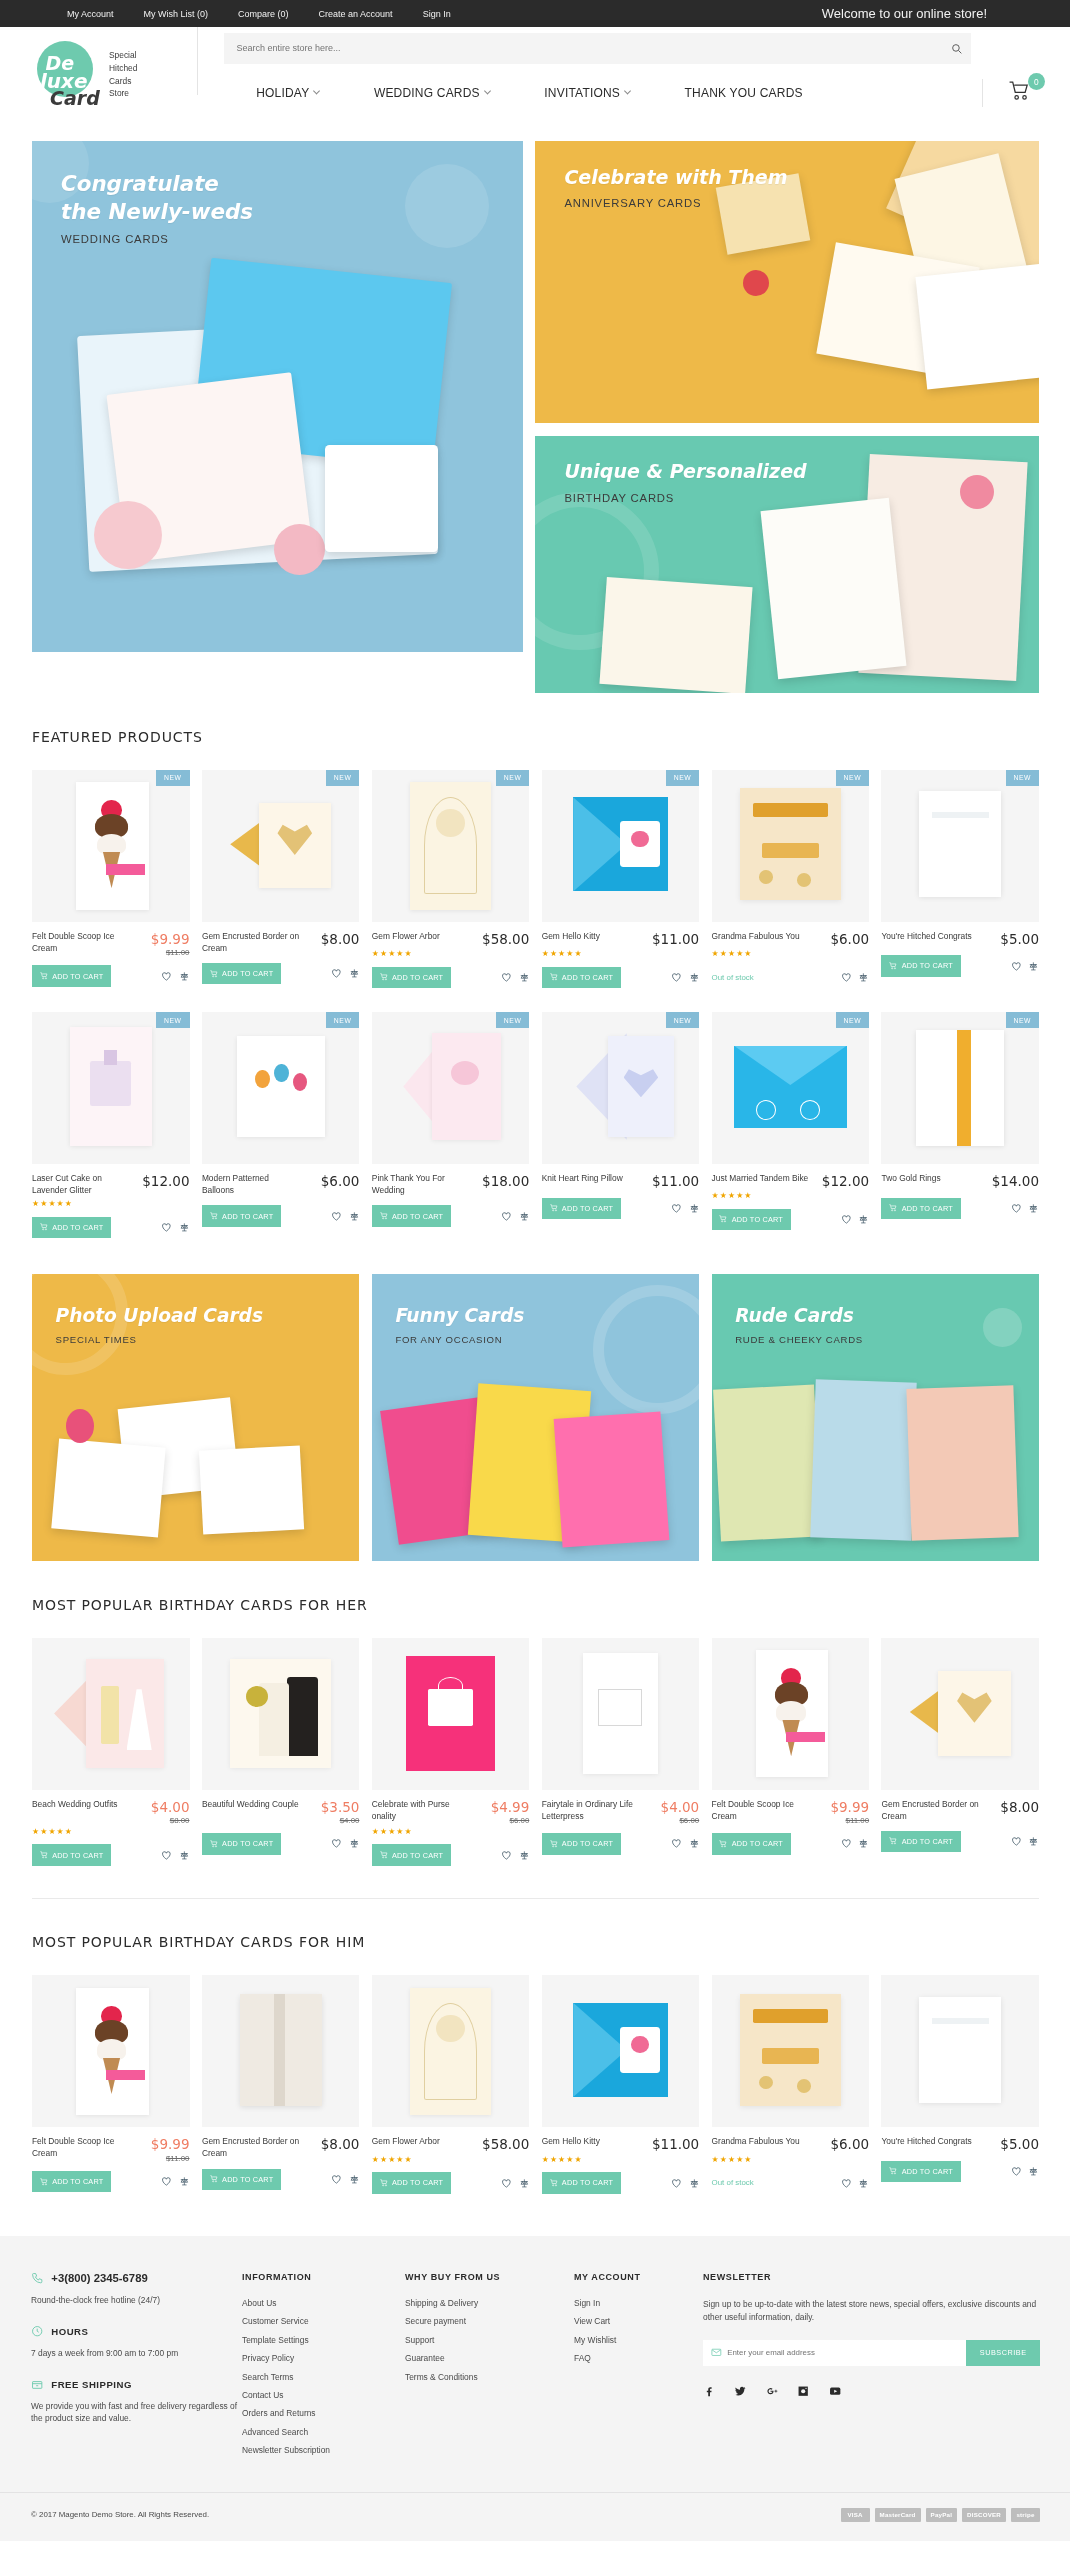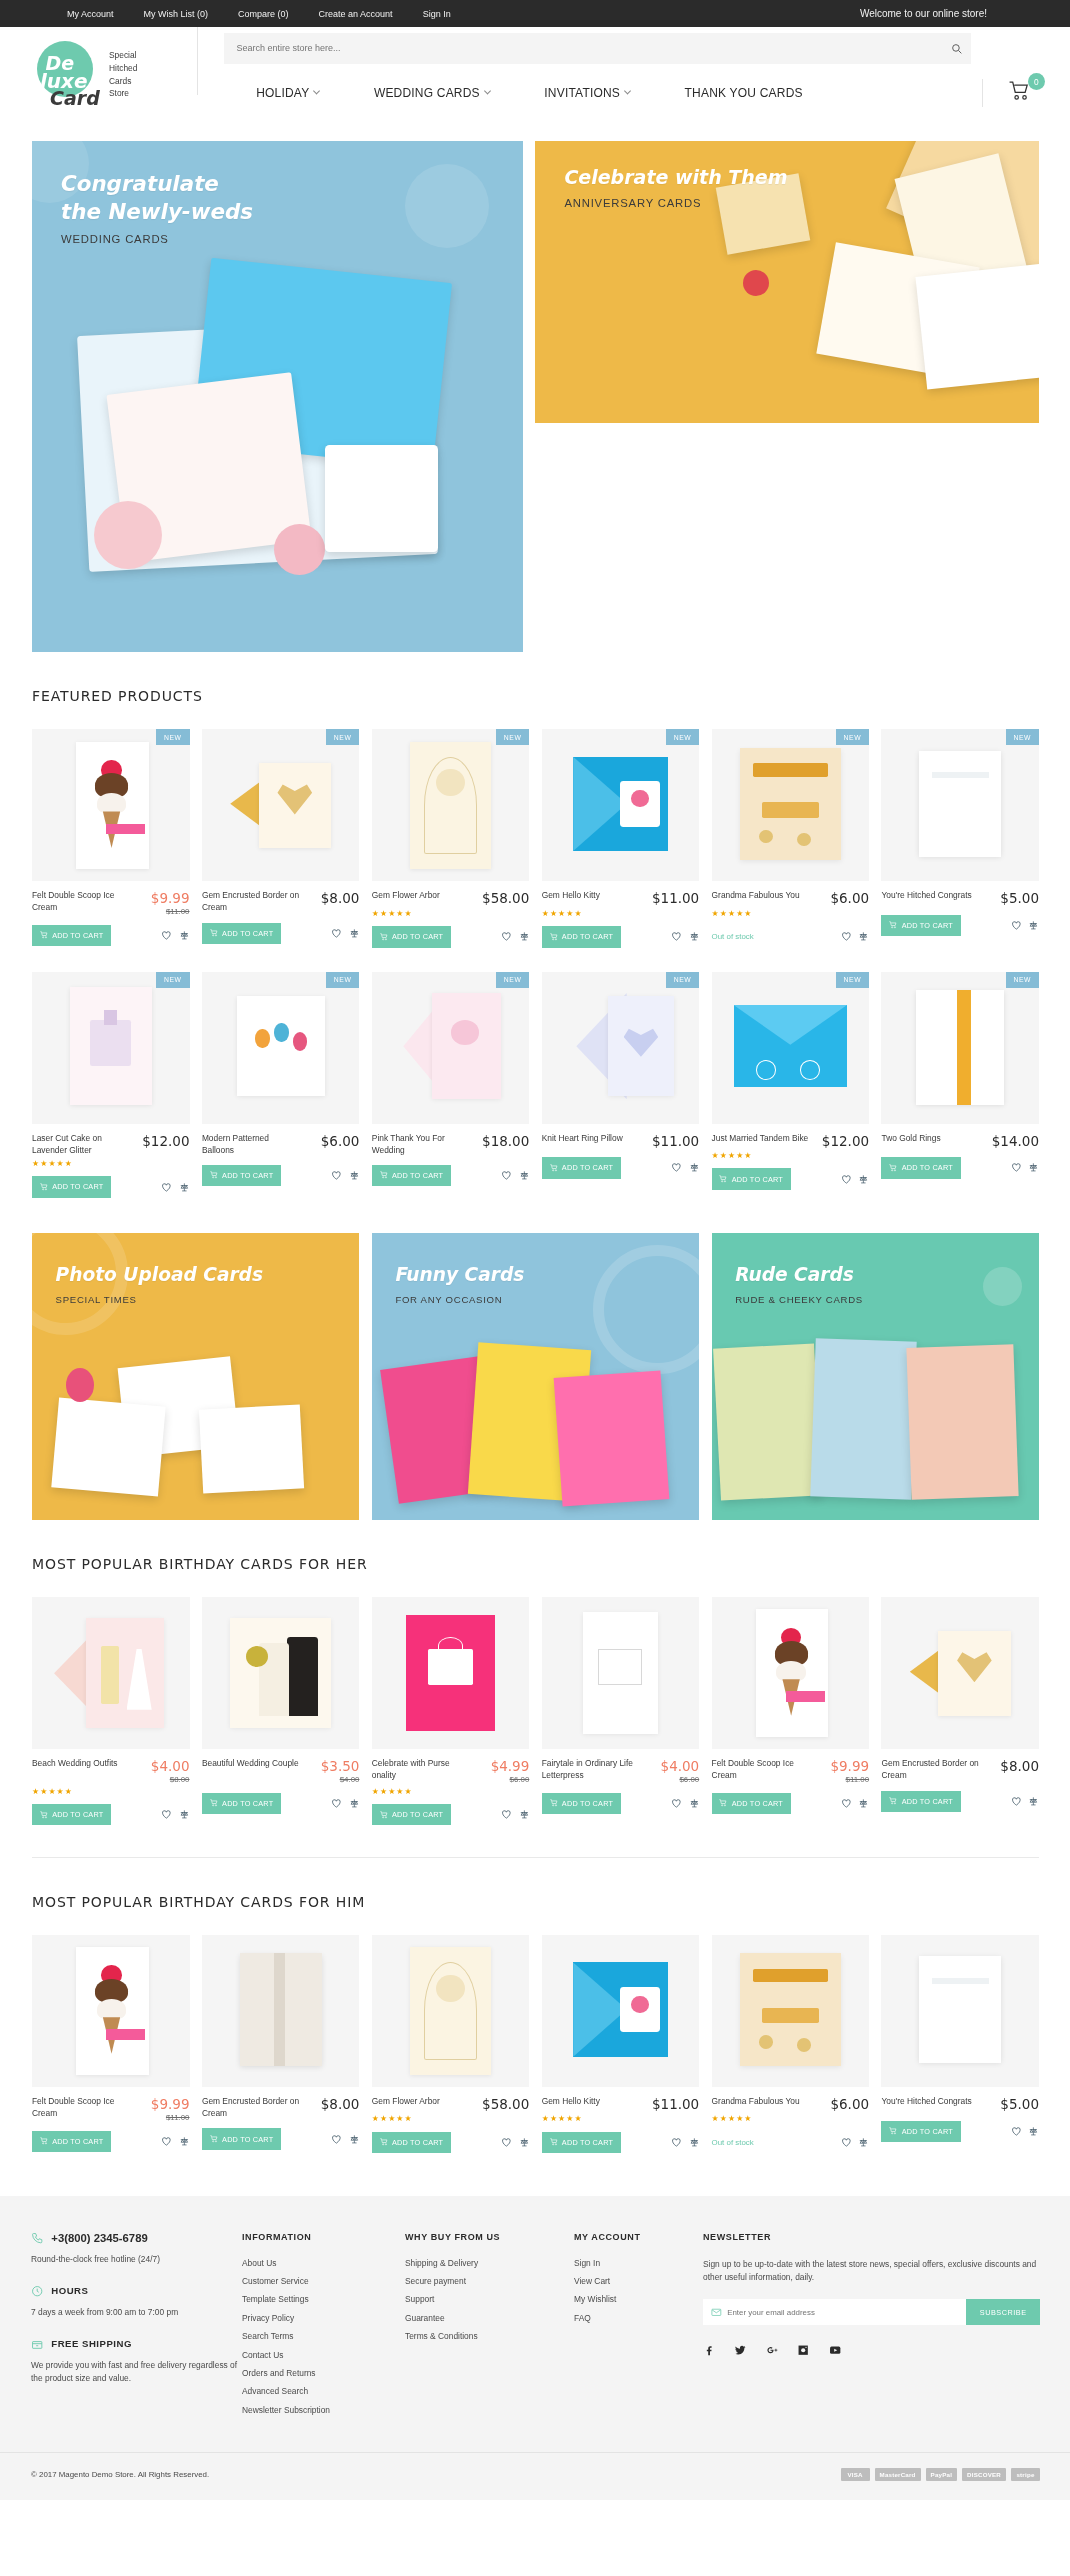--- a/index.html
+++ b/index.html
@@ -13,21 +13,21 @@
   .wrap { width: 1007px; margin: 0 auto; }
 
   
   .topbar { background: #2b2b2b; height: 27px; display: flex; align-items: center; }
   .topbar-inner { width: 1007px; margin: 0 auto; display: flex; align-items: center; }
   .topbar a {
     color: #f2f2f2; font-size: 9px; text-decoration: none;
     margin-right: 30px; white-space: nowrap;
   }
   .topbar a:first-child { margin-left: 35px; }
-  .topbar .welcome { margin-left: auto; color: #f2f2f2; font-size: 10px; margin-right: 52px; }
+  .topbar .welcome { margin-left: auto; color: #f2f2f2; font-size: 13px; margin-right: 52px; }
 
   
   .header { height: 93px; display: flex; padding: 0 0 0 0; position: relative; }
   .brand { display: flex; align-items: center; width: 191px; padding-left: 31px; position: relative; }
   .logo-mark { position: relative; width: 69px; height: 68px; flex: none; }
   .logo-circle {
     position: absolute; left: 5.6px; top: 1.1px; width: 56px; height: 56px;
     border-radius: 50%; background: #6ecaae;
   }
   .logo-de {
@@ -287,20 +287,33 @@
           <div class="card-shape" style="right:68px;top:113px;width:146px;height:113px;background:#fffaf0;transform:rotate(10deg)"></div>
           <div class="card-shape" style="right:-11.3px;top:129px;width:129px;height:113px;background:#fff;transform:rotate(-6deg)"></div>
           <div class="blob" style="left:208px;top:129px;width:26px;height:26px;background:#e0474c"></div>
           <div class="card-shape" style="left:186px;top:39px;width:84px;height:68px;background:#f6e2b0;transform:rotate(-10deg)"></div>
         </div>
         <div class="banner-txt">
           <div class="banner-title">Celebrate with Them</div>
           <div class="banner-sub">ANNIVERSARY CARDS</div>
         </div>
       </div>
+      <div class="banner b-bday">
+        <div class="art">
+          <div class="blob" style="left:-34px;top:56px;width:158px;height:158px;border:15.8px solid rgba(255,255,255,.12);"></div>
+          <div class="card-shape" style="right:17px;top:22.5px;width:158px;height:219px;background:#f7ece3;transform:rotate(3deg)"></div>
+          <div class="card-shape" style="right:141px;top:68px;width:129px;height:169px;background:#fdfcf8;transform:rotate(-6deg)"></div>
+          <div class="blob" style="right:45px;top:39px;width:34px;height:34px;background:#f08aa0"></div>
+          <div class="card-shape" style="left:68px;top:146px;width:146px;height:107px;background:#fbf6ea;transform:rotate(4deg)"></div>
+        </div>
+        <div class="banner-txt">
+          <div class="banner-title">Unique &amp; Personalized</div>
+          <div class="banner-sub">BIRTHDAY CARDS</div>
+        </div>
+      </div>
     </div>
   </div>
 
   <h2 class="section-title">FEATURED PRODUCTS</h2>
   <div class="grid" id="grid-featured">
       <div class="pcard">
         <div class="pimg">
           <div style="position:absolute;left:28%;top:8%;width:46%;height:84%;background:#fff;box-shadow:0 1.1px 4.5px rgba(0,0,0,.08)"></div>
           <div style="position:absolute;left:44%;top:20%;width:13%;height:13%;border-radius:50%;background:#e3254c"></div>
           <div style="position:absolute;left:40%;top:29%;width:21%;height:16%;border-radius:50% 50% 40% 40%;background:#6b4226"></div>

